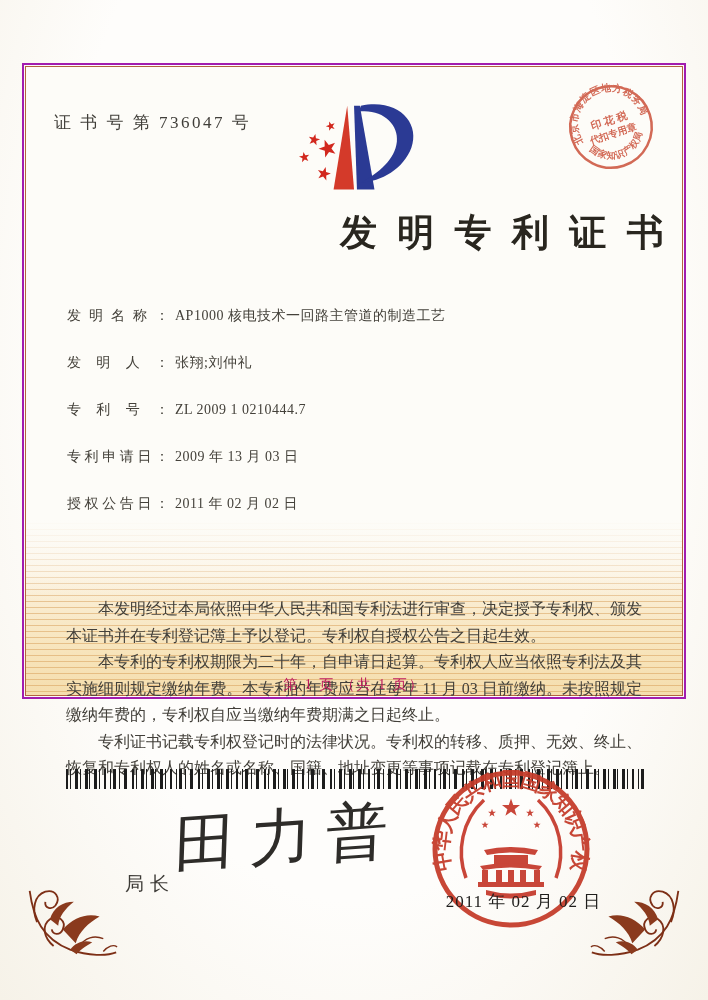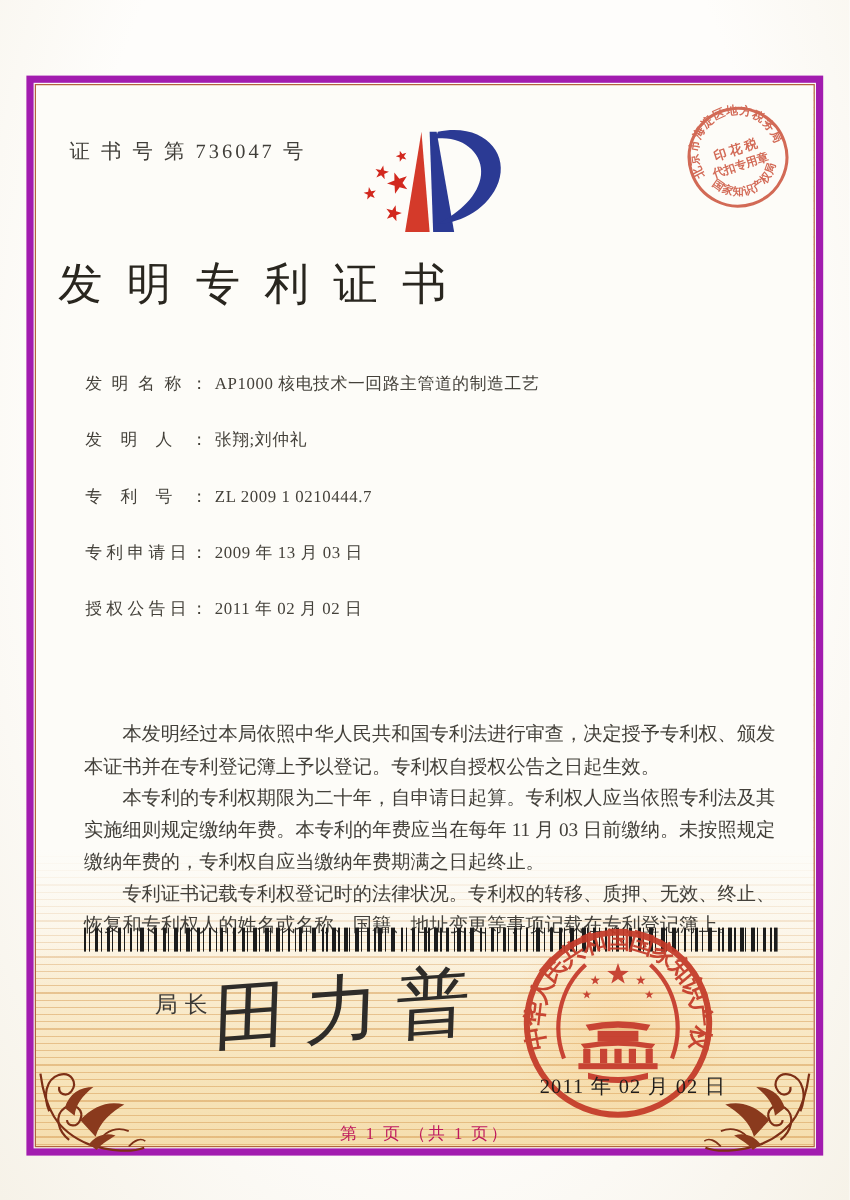--- a/index.html
+++ b/index.html
@@ -1,52 +1,52 @@
 <!DOCTYPE html>
 <html><head>
 <meta charset="utf-8">
 <style>
   html,body{margin:0;padding:0;}
   body{width:708px;height:1000px;font-family:"Liberation Serif","DejaVu Serif",serif;
        background:radial-gradient(ellipse at 50% 35%, #fefdfb 60%, #f6f2e8 100%);}
   .page{position:relative;width:708px;height:1000px;overflow:hidden;}
   .abs{position:absolute;}
-  .frame{position:absolute;left:22px;top:63px;width:664px;height:900px;
-         box-sizing:border-box;border:6px solid #a21caf;}
+  .frame{position:absolute;left:22px;top:63px;width:664px;height:636px;
+         box-sizing:border-box;border:2px solid #a21caf;}
   .frame-inner-line{position:absolute;inset:1px;border:1px solid #b2633f;pointer-events:none;}
   .bg-lines{position:absolute;inset:2px;
     background:
       repeating-linear-gradient(180deg, rgba(210,146,70,0.45) 0px, rgba(210,146,70,0.45) 1px,
         rgba(255,255,255,0) 1px, rgba(255,255,255,0) 6px),
       linear-gradient(180deg,#fdfcf8 0%,#fdfcf8 62%,#fbf1dd 80%,#f7e4bb 93%,#f5deae 100%);}
   .bg-fade{position:absolute;inset:2px;
     background:linear-gradient(180deg, #fdfcf8 0%, #fdfcf8 72%,
         rgba(253,252,248,0.55) 79%, rgba(253,252,248,0) 85%);}
   .bg-glow{position:absolute;inset:2px;
     background:radial-gradient(circle 135px at 487px 784px, rgba(246,187,105,0.30), rgba(246,187,105,0) 70%);}
   .cert-no{left:30px;top:46px;font-size:17px;letter-spacing:2.5px;color:#403e39;}
-  .title{left:0;top:143px;width:100%;text-align:left;font-size:37px;font-weight:400;
+  .title{left:0;top:143px;width:100%;text-align:right;font-size:37px;font-weight:700;
          color:#29261f;letter-spacing:0.55em;padding-left:0.55em;box-sizing:border-box;}
   .fields{left:43px;top:242px;width:580px;}
   .f-row{display:flex;align-items:baseline;margin-bottom:29px;font-size:14px;color:#44413a;}
   .f-label{display:inline-block;width:102px;text-align:justify;text-align-last:justify;flex:none;}
   .f-value{flex:1;padding-left:6px;letter-spacing:0.5px;}
   .paras{left:42px;top:531px;width:576px;font-size:16px;line-height:26.5px;color:#43403a;
          text-align:justify;}
   .paras p{margin:0;text-indent:2em;}
   .barcode{left:42px;top:704px;width:578px;height:20px;
     background:repeating-linear-gradient(90deg,
       #1c1c1c 0 2px, transparent 2px 4px, #1c1c1c 4px 5px, transparent 5px 9px,
       #1c1c1c 9px 12px, transparent 12px 14px, #1c1c1c 14px 15px, transparent 15px 19px,
       #1c1c1c 19px 22px, transparent 22px 23px, #1c1c1c 23px 24px, transparent 24px 28px,
       #1c1c1c 28px 31px, transparent 31px 33px, #1c1c1c 33px 34px, transparent 34px 38px,
       #1c1c1c 38px 40px, transparent 40px 44px, #1c1c1c 44px 45px, transparent 45px 47px,
       #1c1c1c 47px 50px, transparent 50px 53px, #1c1c1c 53px 54px, transparent 54px 58px,
       #1c1c1c 58px 61px, transparent 61px 66px);}
-  .sig-role{left:101px;top:755px;font-size:19px;letter-spacing:6px;color:#3c3a36;z-index:5;}
+  .sig-role{left:101px;top:806px;font-size:19px;letter-spacing:6px;color:#3c3a36;z-index:5;}
   .sig-name{left:150px;top:730px;font-size:62px;letter-spacing:14px;color:#2e2c29;
             transform:rotate(-4deg) skewX(-6deg);z-index:5;}
   .seal-date{left:412px;top:825px;width:175px;text-align:center;font-size:17px;
              letter-spacing:1px;color:#1f1e1c;z-index:6;}
   .footer{left:0;bottom:3px;width:100%;text-align:center;font-size:14px;
           letter-spacing:2px;color:#be185d;z-index:5;}
   svg{display:block;}
 </style>
 </head>
 <body>

